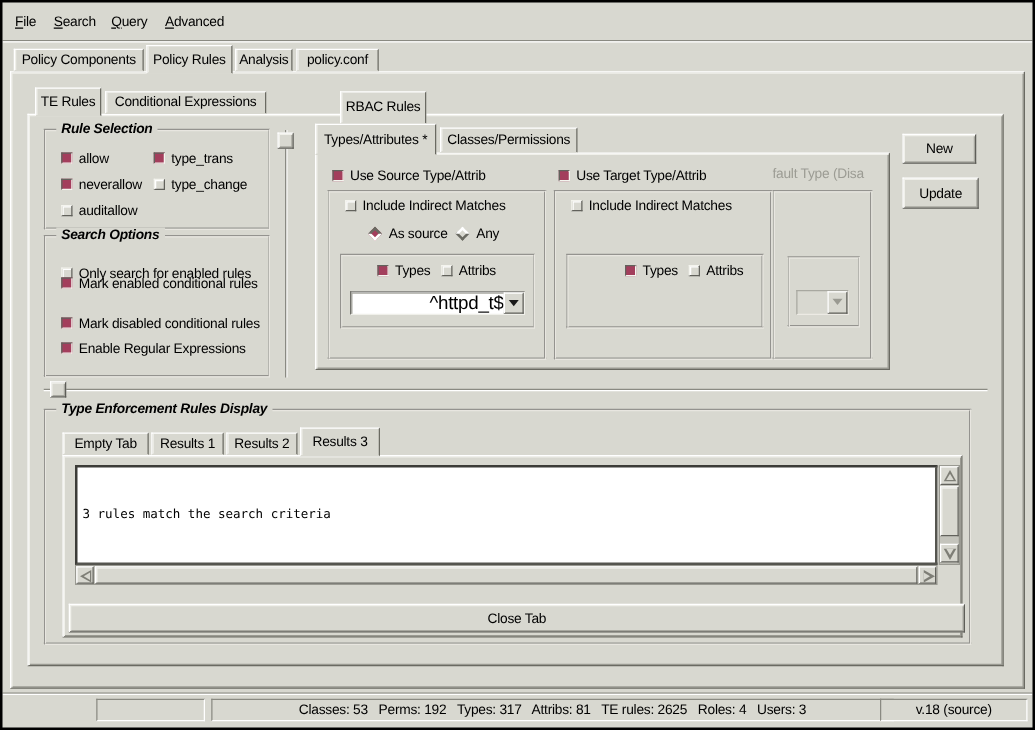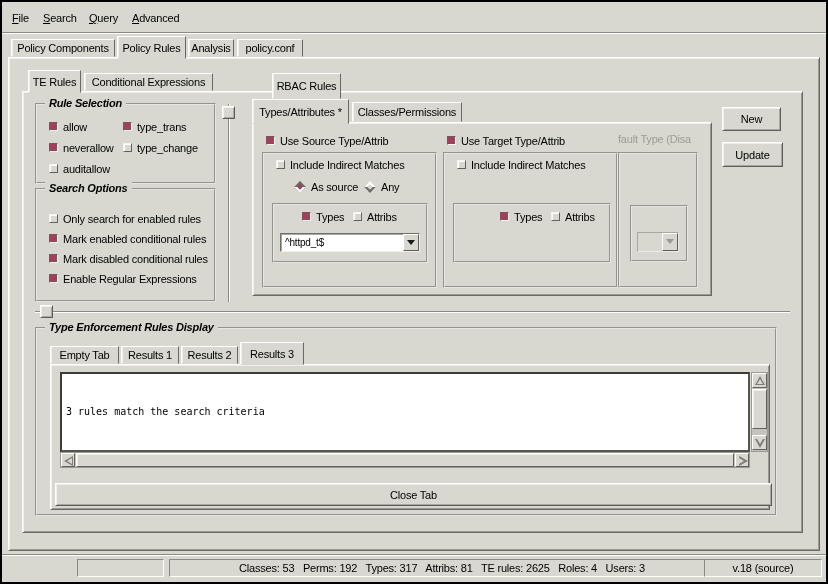--- a/index.html
+++ b/index.html
@@ -30,21 +30,21 @@
        box-shadow:inset 1px 1px 0 var(--hi2), inset -1px -1px 0 #a8a8a0;cursor:default;}
   .cbrow{position:absolute;display:flex;align-items:center;gap:5px;font-size:11px;height:13px;white-space:nowrap;cursor:default;}
   .cb{width:9px;height:9px;flex:none;background:var(--bg);
       border:1px solid;border-color:#f4f4ee #62625c #62625c #f4f4ee;box-shadow:inset 1px 1px 0 var(--hi);}
   .cb.on{background:var(--accent);border-color:#62625c #f4f4ee #f4f4ee #62625c;box-shadow:none;}
   .radio{width:8px;height:8px;flex:none;transform:rotate(45deg);background:var(--bg);
       border:2px solid;border-color:var(--hi) var(--sh) var(--sh) var(--hi);}
   .radio.sel{background:var(--accent);border-color:var(--sh) var(--hi) var(--hi) var(--sh);}
   .combo{position:absolute;background:#fff;border:1px solid;border-color:#70706a #f0f0ea #f0f0ea #70706a;
       box-shadow:inset 1px 1px 0 #a8a8a0;display:flex;align-items:center;}
-  .combo-text{font-size:10px;padding-left:4px;flex:1;overflow:hidden;white-space:nowrap;}
+  .combo-text{font-size:15px;padding-left:4px;flex:1;overflow:hidden;white-space:nowrap;text-align:right;}
   .combo-btn{width:16px;align-self:stretch;flex:none;background:var(--bg);position:relative;
       border:1px solid;border-color:var(--hi) #5e5e58 #5e5e58 var(--hi);}
   .combo-arrow{position:absolute;left:3px;top:5px;width:0;height:0;
       border-left:4px solid transparent;border-right:4px solid transparent;border-top:5px solid #1a1a1a;}
   .combo.disabled{background:var(--bg);border-color:#a8a8a0 #eceae4 #eceae4 #a8a8a0;box-shadow:none;}
   .combo.disabled .combo-arrow{border-top-color:#9a9a92;}
   .vline{position:absolute;width:2px;border-left:1px solid #8a8a82;border-right:1px solid var(--hi);}
   .hline{position:absolute;height:2px;border-top:1px solid #8a8a82;border-bottom:1px solid var(--hi);}
   .textarea{position:absolute;background:#fff;border:2px solid;border-color:#3c3c38 #55554f #55554f #3c3c38;overflow:hidden;}
   .ta-content{position:absolute;left:4px;top:3px;font:10px "DejaVu Sans Mono",monospace;
@@ -110,21 +110,21 @@
     <span>type_change</span>
   </div>
 
   <div class="lframe" style="left:35px;top:188px;width:181px;height:114px;">
     <span class="lframe-title">Search Options</span>
   </div>
   <div class="cbrow" style="left:49px;top:212px;">
     <span class="cb"></span>
     <span>Only search for enabled rules</span>
   </div>
-  <div class="cbrow" style="left:49px;top:232px;">
+  <div class="cbrow" style="left:49px;top:220px;">
     <span class="cb on"></span>
     <span>Mark enabled conditional rules</span>
   </div>
   <div class="cbrow" style="left:49px;top:252px;">
     <span class="cb on"></span>
     <span>Mark disabled conditional rules</span>
   </div>
   <div class="cbrow" style="left:49px;top:272px;">
     <span class="cb on"></span>
     <span>Enable Regular Expressions</span>

